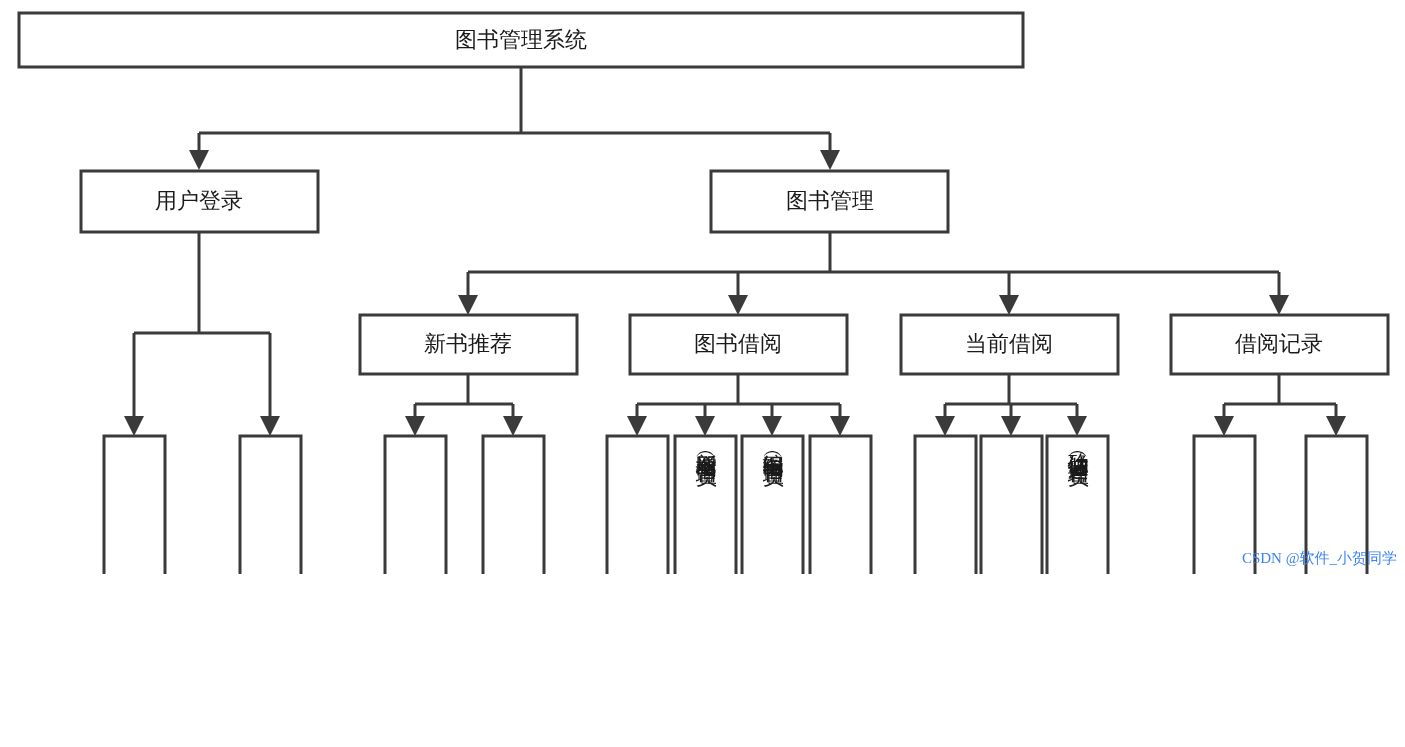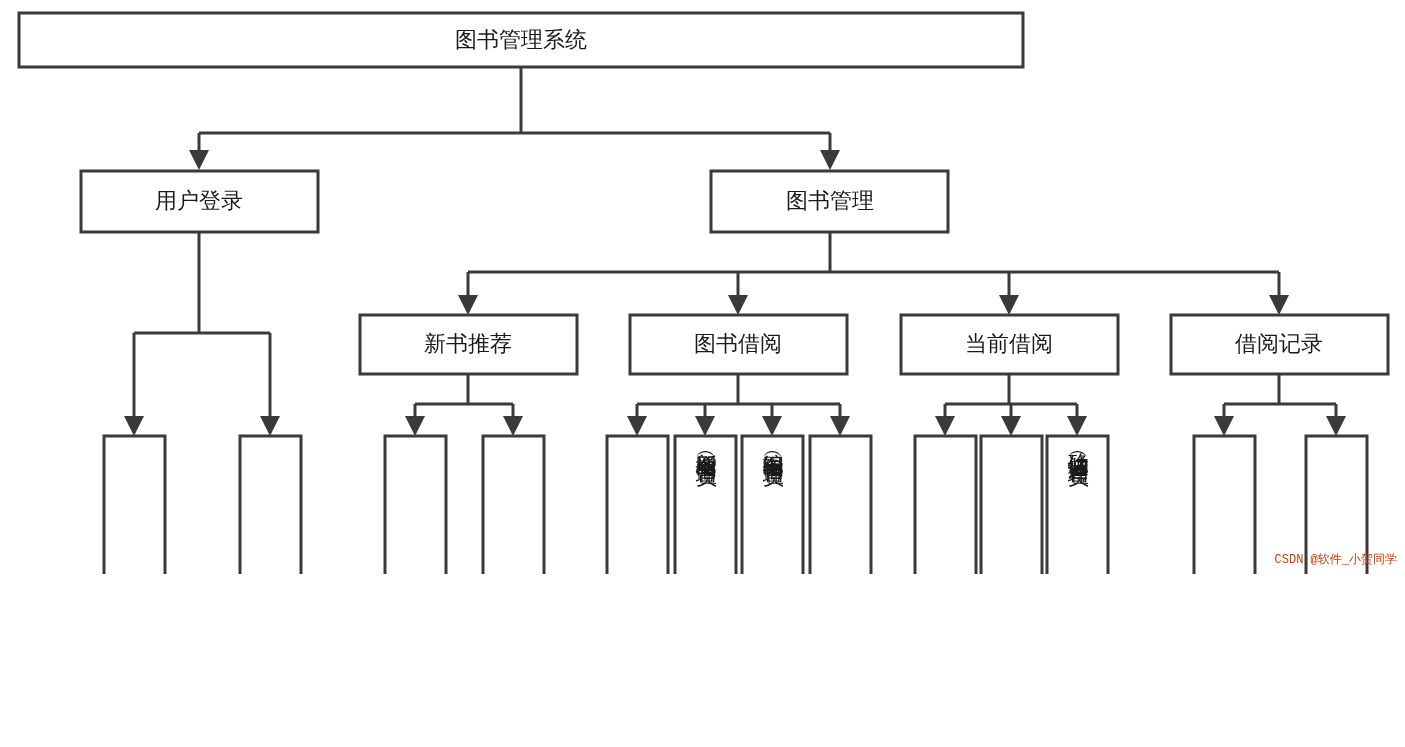--- a/index.html
+++ b/index.html
@@ -61,23 +61,23 @@
     font-size: 21px;
     line-height: 1.22;
     color: #1a1a1a;
     letter-spacing: 2px;
     white-space: nowrap;
   }
   .watermark {
     position: absolute;
     right: 8px;
     bottom: 6px;
-    font-family: Liberation Mono, monospace;
-    font-size: 12px;
-    color: #c2410c;
+    font-family: Liberation Serif, serif;
+    font-size: 15px;
+    color: #3b82f6;
     white-space: nowrap;
   }
 </style>
 </head>
 <body>
 
 <div id="diagram-root">
 
   <svg id="tree-svg" viewBox="0 0 1405 747" xmlns="http://www.w3.org/2000/svg">
 

